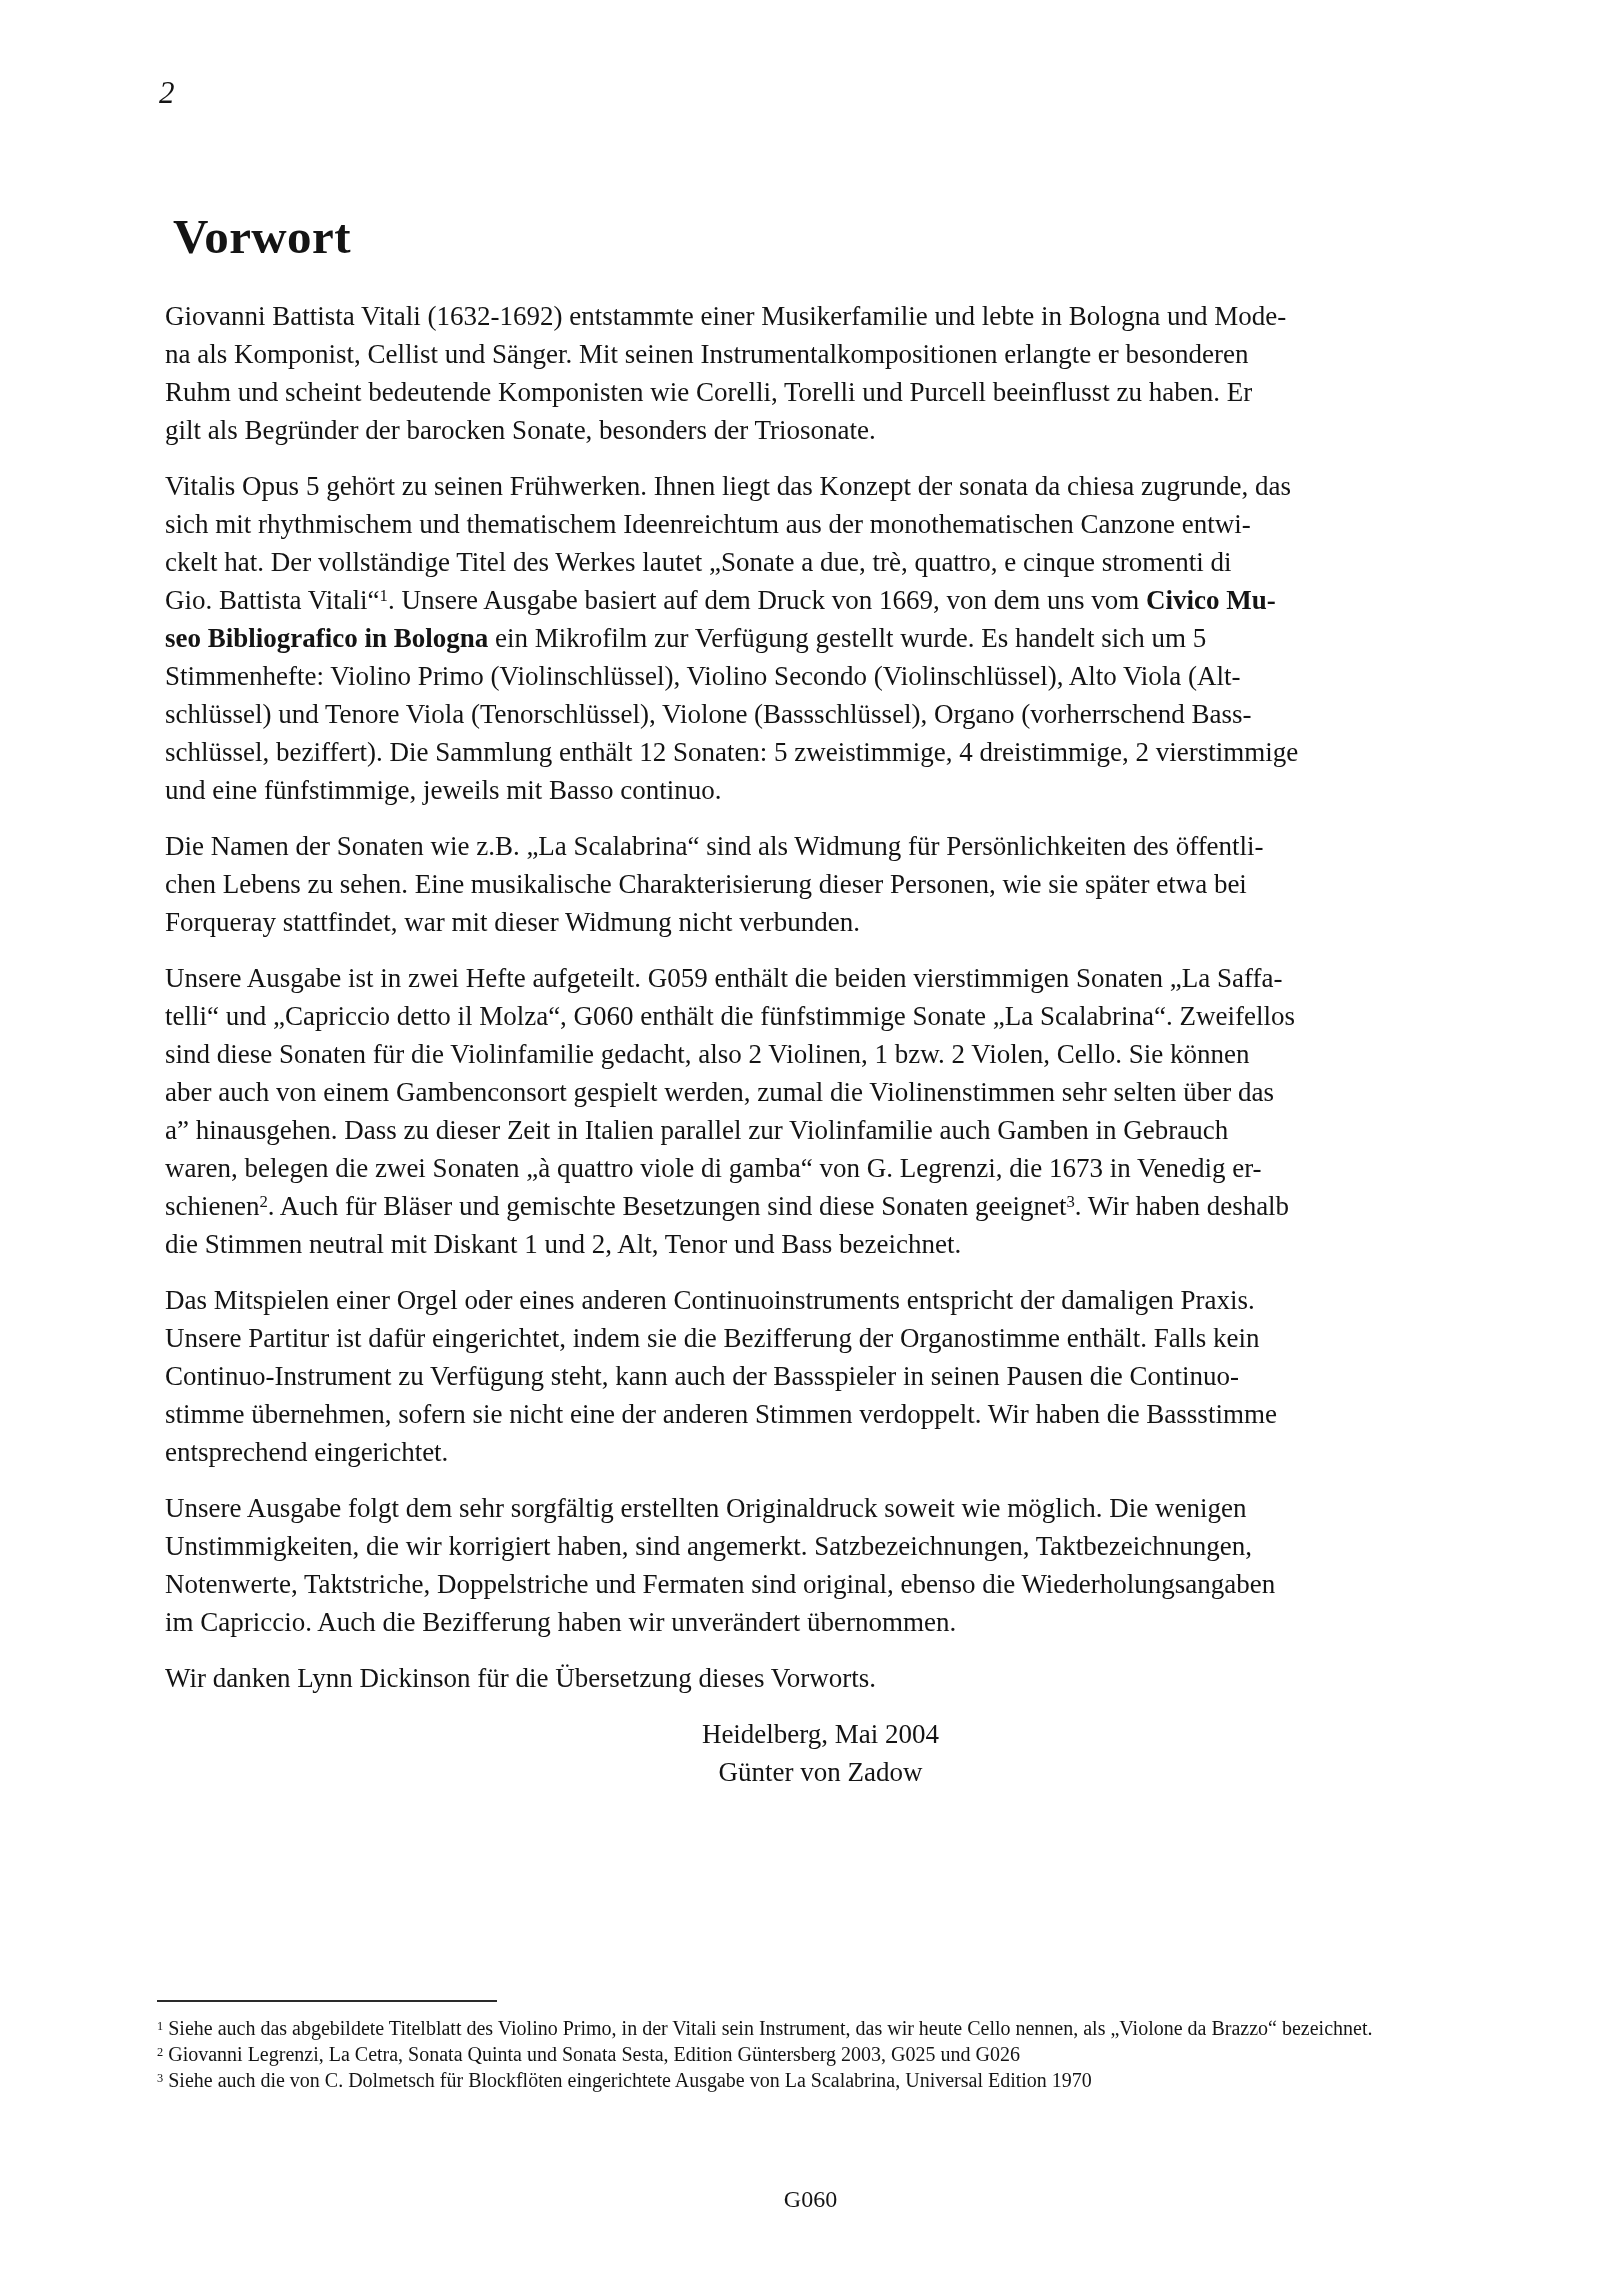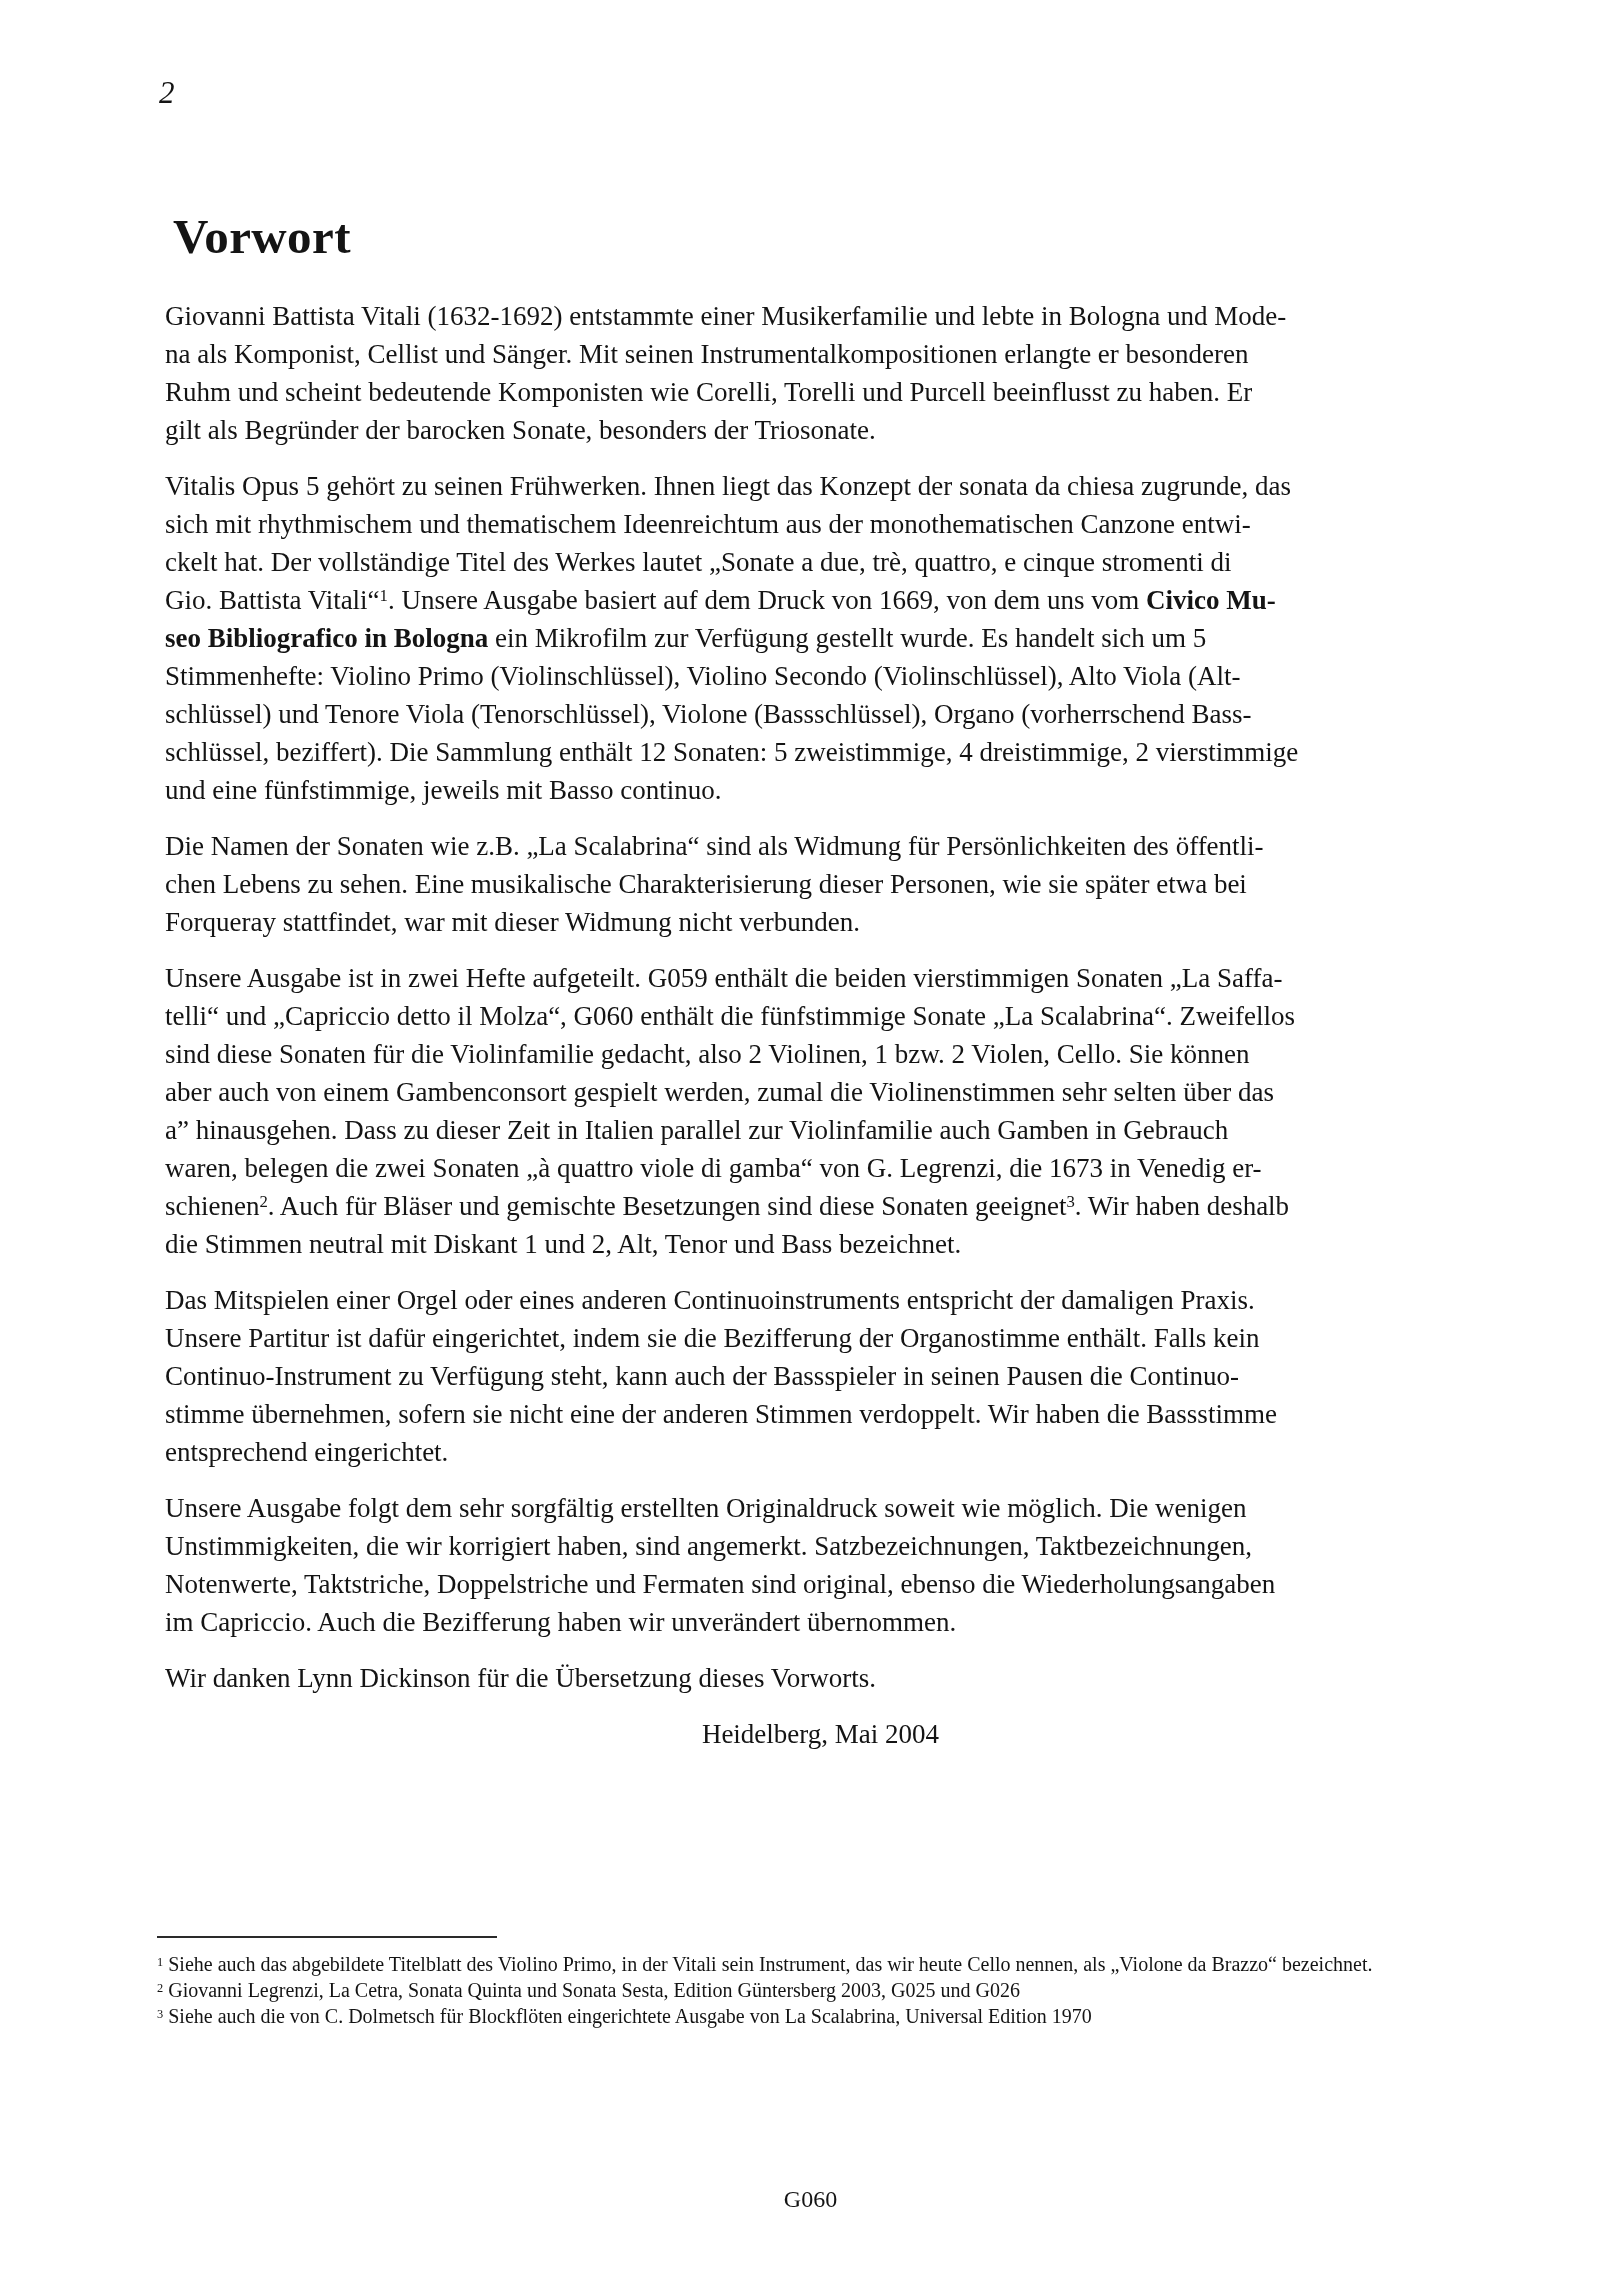--- a/index.html
+++ b/index.html
@@ -49,21 +49,21 @@
     line-height: 0;
   }
   .signature {
     margin-top: 18px;
     text-align: center;
   }
   .signature div { white-space: pre; }
   .footnotes {
     position: absolute;
     left: 157px;
-    top: 1936px;
+    top: 2000px;
     width: 1352px;
     font-size: 20px;
     line-height: 26px;
   }
   .fn-rule {
     width: 340px;
     border: 0;
     border-top: 2.7px solid #2a2a2a;
     margin: 0 0 13.4px 0;
   }
@@ -117,20 +117,21 @@
 stimme übernehmen, sofern sie nicht eine der anderen Stimmen verdoppelt. Wir haben die Bassstimme
 entsprechend eingerichtet.</span></p>
     <p><span>Unsere Ausgabe folgt dem sehr sorgfältig erstellten Originaldruck soweit wie möglich. Die wenigen
 Unstimmigkeiten, die wir korrigiert haben, sind angemerkt. Satzbezeichnungen, Taktbezeichnungen,
 Notenwerte, Taktstriche, Doppelstriche und Fermaten sind original, ebenso die Wiederholungsangaben
 im Capriccio. Auch die Bezifferung haben wir unverändert übernommen.</span></p>
     <p><span>Wir danken Lynn Dickinson für die Übersetzung dieses Vorworts.</span></p>
 
     <div class="signature">
       <div>Heidelberg, Mai 2004</div>
+      <div>Günter von Zadow</div>
     </div>
   </div>
 
   <div class="footnotes">
     <hr class="fn-rule">
     <div class="fn"><span class="sup">1</span><span> Siehe auch das abgebildete Titelblatt des Violino Primo, in der Vitali sein Instrument, das wir heute Cello nennen, als „Violone da Brazzo“ bezeichnet.</span></div>
     <div class="fn"><span class="sup">2</span><span> Giovanni Legrenzi, La Cetra, Sonata Quinta und Sonata Sesta, Edition Güntersberg 2003, G025 und G026</span></div>
     <div class="fn"><span class="sup">3</span><span> Siehe auch die von C. Dolmetsch für Blockflöten eingerichtete Ausgabe von La Scalabrina, Universal Edition 1970</span></div>
   </div>
 

